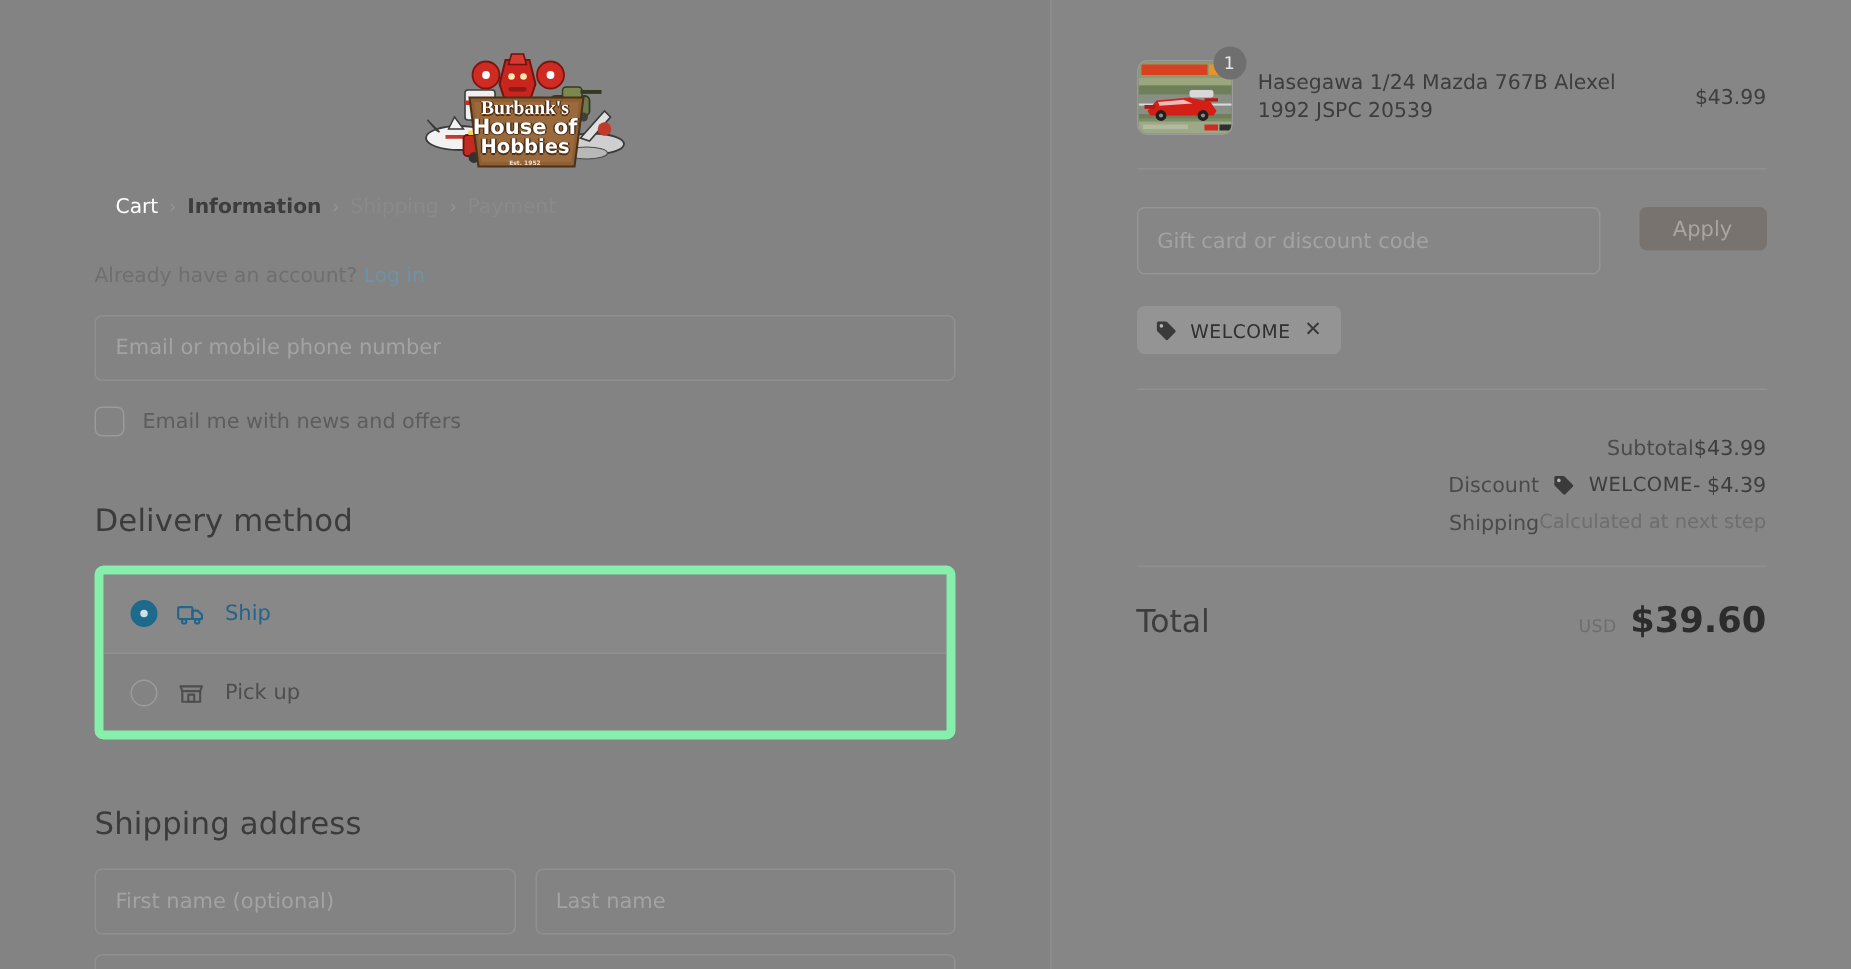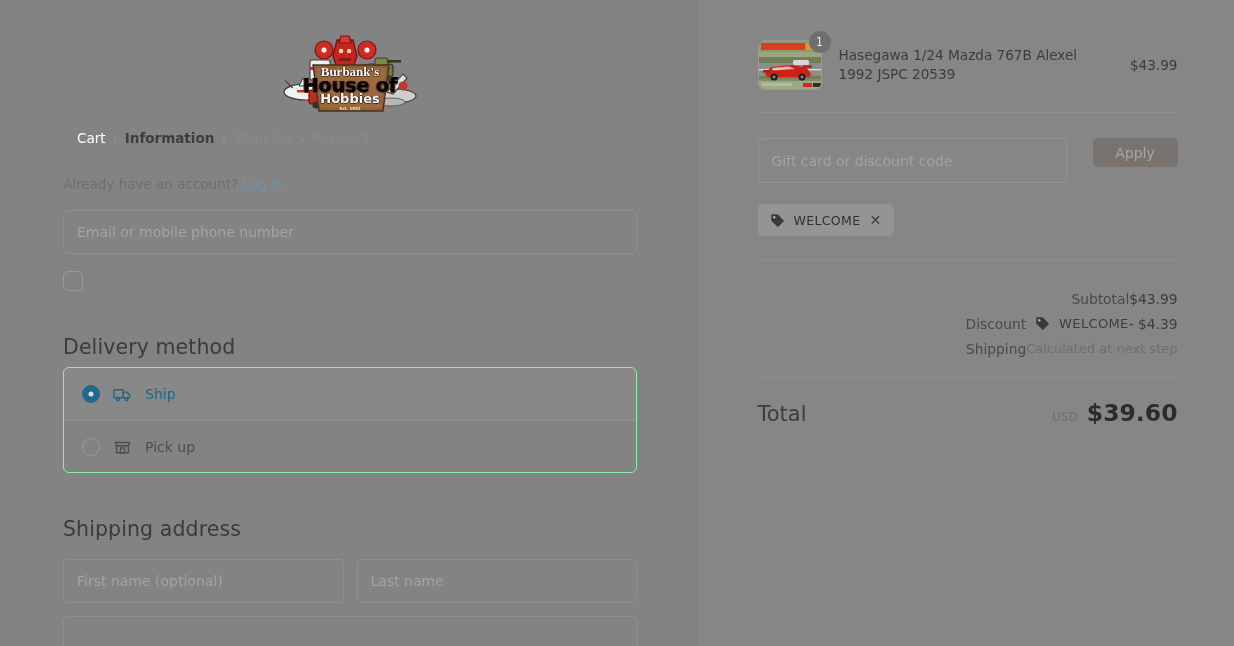--- a/index.html
+++ b/index.html
@@ -108,22 +108,22 @@
     border: 1px solid #9a9a9a;
     border-radius: 5px;
     background: transparent;
     flex: none;
   }
   .check-label { font-size: 13.8px; color: #5d5d5d; }
 
   h2.sec-title.delivery { margin-top: 44px; }
 
   .radio-group {
-    margin-top: 8px;
-    border: 1px solid #86efac;
+    margin-top: 18px;
+    border: 6px solid #86efac;
     border-radius: 6px;
     overflow: hidden;
   }
   .radio-row {
     height: 52px;
     display: flex;
     align-items: center;
     padding: 0 18px;
     gap: 13px;
   }
@@ -357,21 +357,21 @@
 
             <rect x="31" y="26" width="20" height="20" rx="2" fill="#f0f0f0" stroke="#3f3f3f" stroke-width="1.1"></rect>
             <rect x="31" y="33" width="20" height="3" fill="#cf2b23"></rect>
 
             <path d="M34 31 L110 31 L104 77 L40 77 Z" fill="#8d5f35" stroke="#4d3119" stroke-width="1.4"></path>
             <path d="M37 34 L107 34 L102 74 L42 74 Z" fill="#9a6a3d" stroke="none"></path>
           </svg>
           
           <div style="position:absolute; left:0; right:0; top:31px; text-align:center; pointer-events:none;">
             <div style="font-family:Liberation Serif, serif; font-weight:700; font-size:13px; color:#fff; line-height:13px; text-shadow:0 1px 0 #4d3119, 1px 0 0 #4d3119, -1px 0 0 #4d3119;">Burbank's</div>
-            <div style="font-family:'DejaVu Sans',sans-serif; font-weight:700; font-size:19px; color:#000000; line-height:14px; text-shadow:0 1px 0 #4d3119, 1px 0 0 #4d3119, -1px 0 0 #4d3119;">House of</div>
+            <div style="font-family:'DejaVu Sans',sans-serif; font-weight:700; font-size:14px; color:#ffffff; line-height:14px; text-shadow:0 1px 0 #4d3119, 1px 0 0 #4d3119, -1px 0 0 #4d3119;">House of</div>
             <div style="font-family:'DejaVu Sans',sans-serif; font-weight:700; font-size:13px; color:#fff; line-height:14px; text-shadow:0 1px 0 #4d3119, 1px 0 0 #4d3119, -1px 0 0 #4d3119;">Hobbies</div>
             <div style="font-family:'DejaVu Sans',sans-serif; font-weight:700; font-size:4px; color:#f0e0c8; line-height:6px;">Est. 1952</div>
           </div>
         </div>
       </div>
 
       <nav class="breadcrumb">
         <span class="crumb link">Cart</span>
         <span class="crumb-sep">›</span>
         <span class="crumb current">Information</span>
@@ -385,20 +385,21 @@
         <div class="acct-note">
           <span>Already have an account?</span>
           <a href="#">Log in</a>
         </div>
       </div>
 
       <input class="field" type="text" placeholder="Email or mobile phone number" style="">
 
       <div class="check-row">
         <span class="checkbox"></span>
+        <span class="check-label">Email me with news and offers</span>
       </div>
 
       <h2 class="sec-title delivery">Delivery method</h2>
 
       <div class="radio-group">
         <div class="radio-row selected">
           <span class="radio on"></span>
           <span class="radio-icon">
             <svg width="19" height="19" viewBox="0 0 24 24" fill="none" stroke="#22658a" stroke-width="1.8" stroke-linecap="round" stroke-linejoin="round">
               <rect x="1" y="6" width="12" height="10" rx="1.2"></rect>

